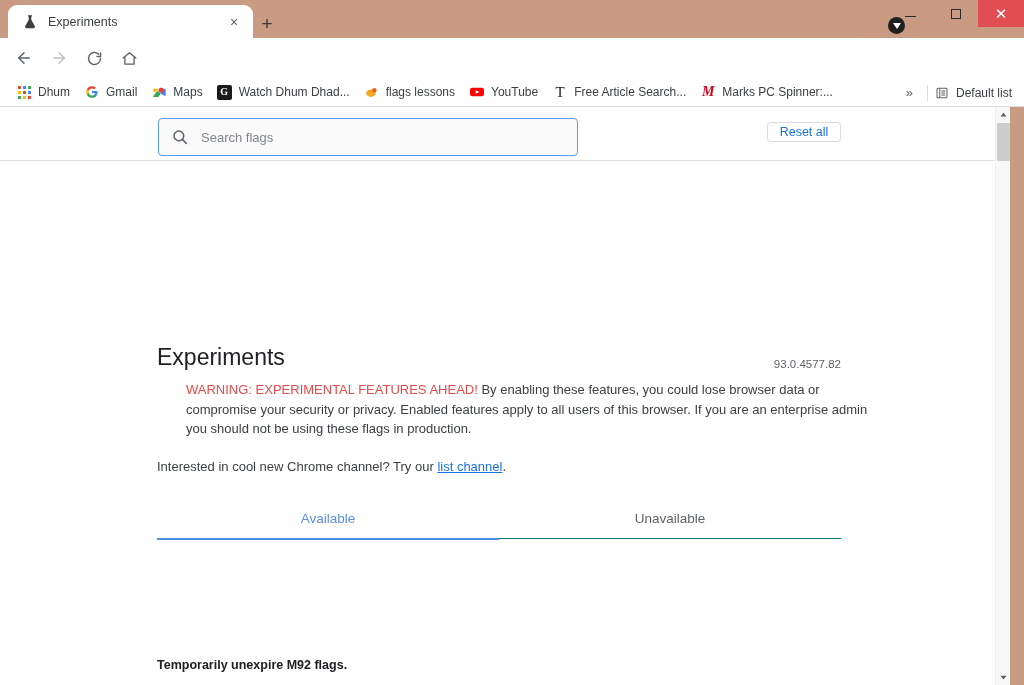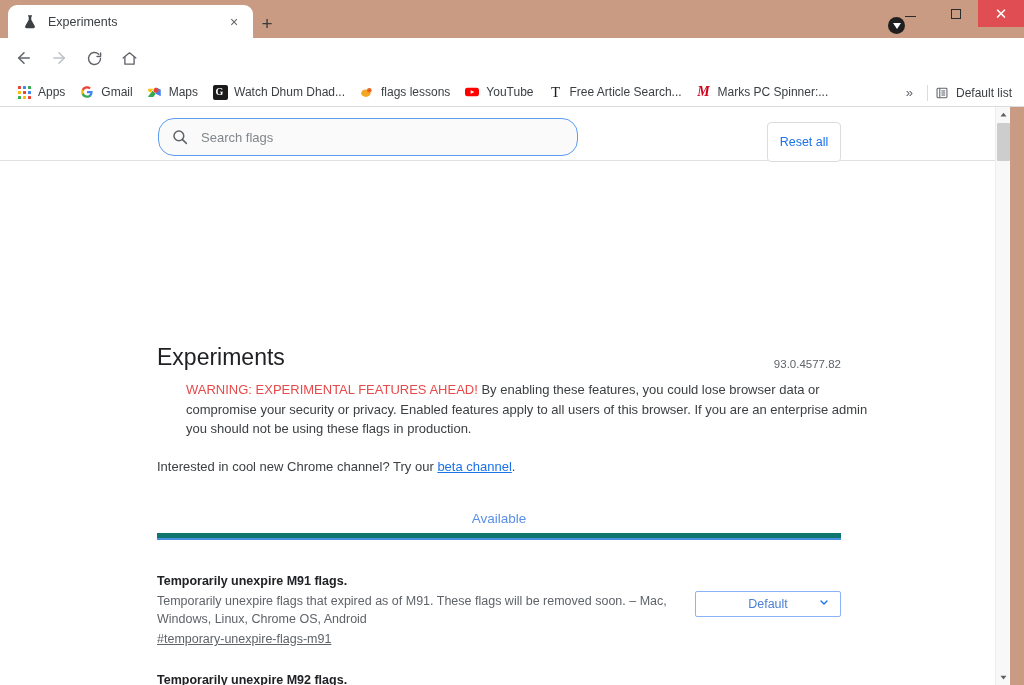--- a/index.html
+++ b/index.html
@@ -150,34 +150,34 @@
     overflow: hidden;
   }
   .flags-header {
     position: relative; height: 54px;
     border-bottom: 1px solid #e0e0e0;
     background: #ffffff;
   }
   .search-wrap {
     position: absolute; left: 158px; top: 118px;
     width: 420px; height: 38px;
-    border: 1.5px solid #5b9bf0; border-radius: 16px;
+    border: 1.5px solid #5b9bf0; border-radius: 4px;
     background: #fafafa;
     display: flex; align-items: center; padding: 0 12px;
   }
   .search-icon-box { width: 18px; height: 18px; flex: 0 0 18px; margin-right: 12px; color: #5f6368; }
   .search-input {
     border: none; outline: none; background: transparent;
     font-family: "Liberation Sans", sans-serif;
     font-size: 13px; color: #202124; width: 100%;
   }
   .search-input::placeholder { color: #80868b; }
   .reset-btn {
     position: absolute; left: 767px; top: 122px;
-    width: 74px; height: 40px;
+    width: 74px; height: 20px;
     border: 1px solid #dadce0; border-radius: 4px;
     background: #ffffff;
     color: #1a73e8; font-size: 12.5px;
     font-family: "Liberation Sans", sans-serif;
     display: flex; align-items: center; justify-content: center;
   }
 
   .content-body { position: relative; padding: 0; }
 
   .exp-title {
@@ -197,21 +197,21 @@
   .beta-block {
     position: absolute; left: 157px; top: 298px; width: 684px;
     font-size: 13px; color: #3c4043;
   }
   .beta-link { color: #1a73e8; text-decoration: underline; }
 
   
   .tabs-row {
     position: absolute; left: 157px; top: 337px; width: 684px;
     height: 41px;
-    border-bottom: 6px solid #0f766e;
+    border-bottom: 1px solid #0f766e;
     display: flex;
   }
   .ftab {
     flex: 1 1 50%;
     display: flex; align-items: center; justify-content: center;
     font-size: 13.5px; color: #5f6368;
     height: 41px; position: relative;
   }
   .ftab.active { color: #5b8fe8; }
   .ftab.active:after {
@@ -387,21 +387,21 @@
             <i style="background:#4285f4"></i>
             <i style="background:#34a853"></i>
           <i style="background:#fbbc04"></i>
             <i style="background:#ea4335"></i>
             <i style="background:#4285f4"></i>
           <i style="background:#34a853"></i>
             <i style="background:#fbbc04"></i>
             <i style="background:#ea4335"></i>
         </span>
       </span>
-      <span class="bm-label">Apps</span>
+      <span class="bm-label">Dhum</span>
     </div>
 
     <div class="bm">
       <span class="bm-ico">
         <svg viewBox="0 0 24 24" width="14" height="14">
           <path fill="#4285f4" d="M21.6 12.2c0-.7-.1-1.3-.2-1.9H12v3.7h5.4a4.6 4.6 0 0 1-2 3v2.5h3.2c1.9-1.7 3-4.3 3-7.3z"></path>
           <path fill="#34a853" d="M12 22c2.7 0 5-.9 6.6-2.5l-3.2-2.5a6 6 0 0 1-9-3.2H3.1v2.6A10 10 0 0 0 12 22z"></path>
           <path fill="#fbbc04" d="M6.4 13.8a6 6 0 0 1 0-3.8V7.4H3.1a10 10 0 0 0 0 9.2z"></path>
           <path fill="#ea4335" d="M12 5.9c1.5 0 2.8.5 3.8 1.5l2.8-2.8A10 10 0 0 0 3.1 7.4l3.3 2.6A6 6 0 0 1 12 5.9z"></path>
         </svg>
@@ -486,45 +486,31 @@
     <div class="content-body">
 
       <div class="exp-title">Experiments</div>
       <div class="exp-version">93.0.4577.82</div>
 
       <div class="warn-block">
         <span class="warn-head">WARNING: EXPERIMENTAL FEATURES AHEAD!</span><span> By enabling these features, you could lose browser data or compromise your security or privacy. Enabled features apply to all users of this browser. If you are an enterprise admin you should not be using these flags in production.</span>
       </div>
 
       <div class="beta-block">
-        <span>Interested in cool new Chrome channel? Try our </span><a class="beta-link" href="#">beta channel</a><span>.</span>
+        <span>Interested in cool new Chrome channel? Try our </span><a class="beta-link" href="#">list channel</a><span>.</span>
       </div>
 
       <div class="tabs-row">
         <div class="ftab active">Available</div>
+        <div class="ftab">Unavailable</div>
       </div>
 
       <div class="flag-list">
 
         <div class="flag-row">
-          <div class="flag-main">
-            <div class="flag-name">Temporarily unexpire M91 flags.</div>
-            <div class="flag-desc">Temporarily unexpire flags that expired as of M91. These flags will be removed soon. – Mac, Windows, Linux, Chrome OS, Android</div>
-            <a class="flag-hash" href="#">#temporary-unexpire-flags-m91</a>
-          </div>
-          <div class="flag-ctrl">
-            <div class="flag-select">
-              <span>Default</span>
-              <span class="chev">
-                <svg viewBox="0 0 24 24" width="12" height="12" fill="none" stroke="currentColor" stroke-width="2.8" stroke-linecap="round" stroke-linejoin="round">
-                    <polyline points="6 9 12 15 18 9"></polyline>
-                  </svg>
-              </span>
-            </div>
-          </div>
         </div>
 
         <div class="flag-row">
           <div class="flag-main">
             <div class="flag-name">Temporarily unexpire M92 flags.</div>
 
           </div>
           <div class="flag-ctrl">
             
           </div>

